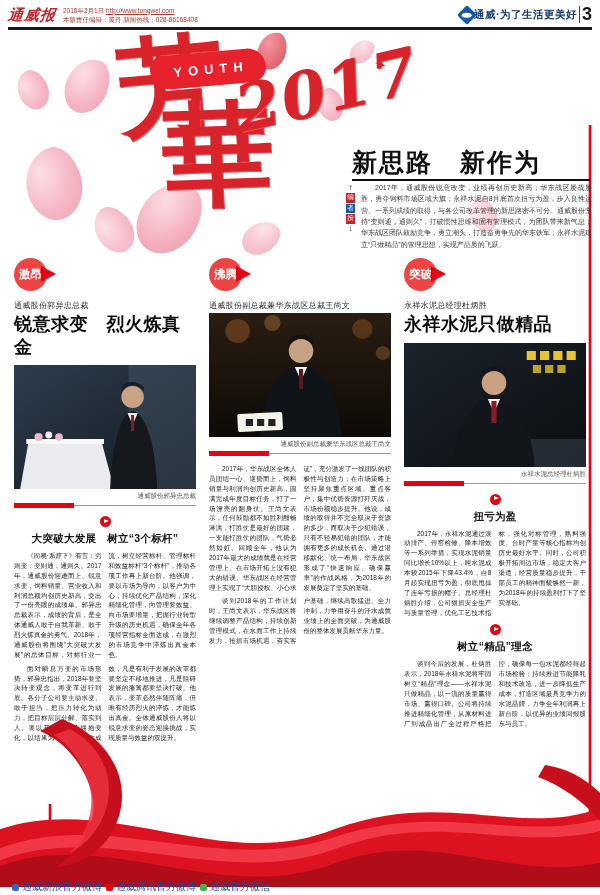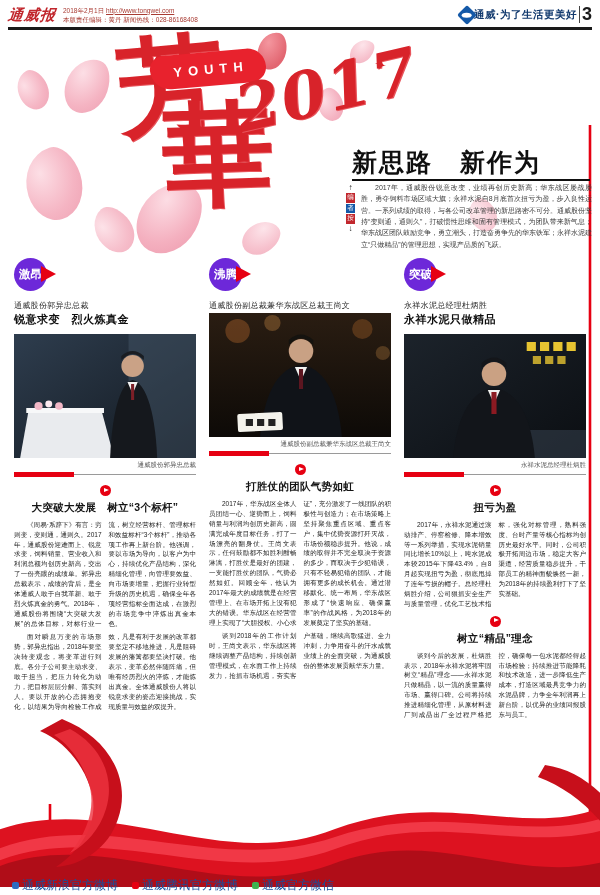--- a/index.html
+++ b/index.html
@@ -50,44 +50,44 @@
   .ed-marker{ width:11px; display:flex; flex-direction:column; align-items:center; gap:1px; padding-top:2px; flex:none; }
   .ed-marker .arr{ font-size:8px; color:#111; line-height:1; }
   .ed-ch{ width:9.5px; height:9.5px; display:flex; align-items:center; justify-content:center;
     color:#fff; font-size:6.5px; }
   .ed-ch.c1{ background:#c1272d; }
   .ed-ch.c2{ background:#1459a8; }
   .intro{ flex:1; font-size:7px; line-height:1.62; color:#3a3a3a; text-align:justify; text-indent:2em; }
   
   .cols{ position:absolute; top:258px; left:14px; right:14px; z-index:2;
     display:grid; grid-template-columns:repeat(3,1fr); gap:13px; }
-  .badge{ position:relative; width:33px; height:33px; background:#6d28d9; border-radius:50%;
+  .badge{ position:relative; width:33px; height:33px; background:#ef4444; border-radius:50%;
     display:flex; align-items:center; justify-content:center;
     color:#fff; font-size:11.5px; font-weight:bold; margin-bottom:9px; }
   .badge::after{ content:''; position:absolute; left:27px; top:8px;
     border-left:15px solid #e60012; border-top:8.5px solid transparent; border-bottom:8.5px solid transparent; }
   .kicker{ font-size:8px; color:#2b2b2b; margin-bottom:2px; letter-spacing:0.3px; }
-  .headline{ font-size:11px; font-weight:bold; color:#0f0f0f; letter-spacing:0.5px; margin-bottom:7px; line-height:1.25; }
+  .headline{ font-size:18px; font-weight:bold; color:#0f0f0f; letter-spacing:0.5px; margin-bottom:7px; line-height:1.25; }
   .photo{ width:100%; height:124px; display:block; }
   .caption{ text-align:right; font-size:6.5px; color:#555; margin:3px 0 2px; }
   .divider{ display:flex; align-items:center; margin:2px 0 8px; }
   .divider .bar{ width:60px; height:5px; background:#e60012; flex:none; }
   .divider .line{ flex:1; height:1px; background:#9a9a9a; }
   .sec-head{ display:flex; align-items:center; gap:5px; margin:7px 0 5px;flex-direction:column; }
   .sec-ico{ width:11px; height:11px; border-radius:50%; background:#e60012; position:relative; flex:none; }
   .sec-ico::after{ content:''; position:absolute; left:4px; top:2.8px;
     border-left:5px solid #fff; border-top:2.7px solid transparent; border-bottom:2.7px solid transparent; }
   .sec-title{ font-size:10.5px; font-weight:bold; color:#141414; letter-spacing:0.3px; }
   .body{ font-size:6.5px; line-height:1.52; color:#222; text-align:justify;
     column-count:2; column-gap:7px; text-indent:2em; margin-bottom:4px; }
   
   .frame{ position:absolute; left:0; top:0; width:600px; height:895px; z-index:1; pointer-events:none; }
   .ribbon{ position:absolute; left:0; bottom:8px; width:600px; height:180px; z-index:3; pointer-events:none; }
-  footer{ position:absolute; left:12px; bottom:1px; z-index:6; display:flex; gap:14px;
-    font-size:12px; color:#15509e; align-items:center; }
+  footer{ position:absolute; left:12px; bottom:1px; z-index:6; display:flex; gap:4px;
+    font-size:10px; color:#15509e; align-items:center; }
   .fi{ display:inline-block; width:7px; height:7px; border-radius:2px; margin-right:3px; vertical-align:middle; }
   .fi.b{ background:#2e6bc0; } .fi.r{ background:#e60012; } .fi.g{ background:#3eb34f; }
 </style>
 </head>
 <body>
 
 <div class="page">
 
   <header>
     <div class="h-left">
@@ -203,24 +203,20 @@
         <rect x="28" y="100" width="44" height="18" rx="2" fill="#f4f3ec" transform="rotate(-3 50 109)"></rect>
         <rect x="36" y="106" width="7" height="7" fill="#222"></rect>
           <rect x="47" y="106" width="7" height="7" fill="#222"></rect>
           <rect x="58" y="106" width="7" height="7" fill="#222"></rect>
       </svg>
       <div class="caption">通威股份副总裁兼华东战区总裁王尚文</div>
       <div class="divider">
           <span class="bar"></span>
           <span class="line"></span>
         </div>
-      <div class="sec-head">
-        <span class="sec-ico"></span>
-        <span class="sec-title">打胜仗的团队气势如虹</span>
-      </div>
       <div class="body">2017年，华东战区全体人员团结一心、逆势而上，饲料销量与利润均创历史新高，圆满完成年度目标任务，打了一场漂亮的翻身仗。王尚文表示，任何鼓励都不如胜利酣畅淋漓，打胜仗是最好的团建，一支能打胜仗的团队，气势必然如虹。回顾全年，他认为2017年最大的成绩就是在经营管理上、在市场开拓上没有犯大的错误。华东战区在经营管理上实现了“大胆授权、小心求证”，充分激发了一线团队的积极性与创造力；在市场策略上坚持聚焦重点区域、重点客户，集中优势资源打歼灭战，市场份额稳步提升。他说，成绩的取得并不完全取决于资源的多少，而取决于少犯错误，只有不轻易犯错的团队，才能拥有更多的成长机会。通过潜移默化、统一布局，华东战区形成了“快速响应、确保赢率”的作战风格，为2018年的发展奠定了坚实的基础。</div>
       <div class="body">谈到2018年的工作计划时，王尚文表示，华东战区将继续调整产品结构，持续创新管理模式，在水面工作上持续发力，抢抓市场机遇，夯实客户基础，继续高歌猛进、全力冲刺，力争用奋斗的汗水成就业绩上的全面突破，为通威股份的整体发展贡献华东力量。</div>
     </article>
 
     <article>
       <div class="badge">突破</div>
       <div class="kicker">永祥水泥总经理杜炳胜</div>
       <div class="headline">永祥水泥只做精品</div>
       <svg class="photo" viewBox="0 0 178 124" preserveAspectRatio="none">
         <defs>

